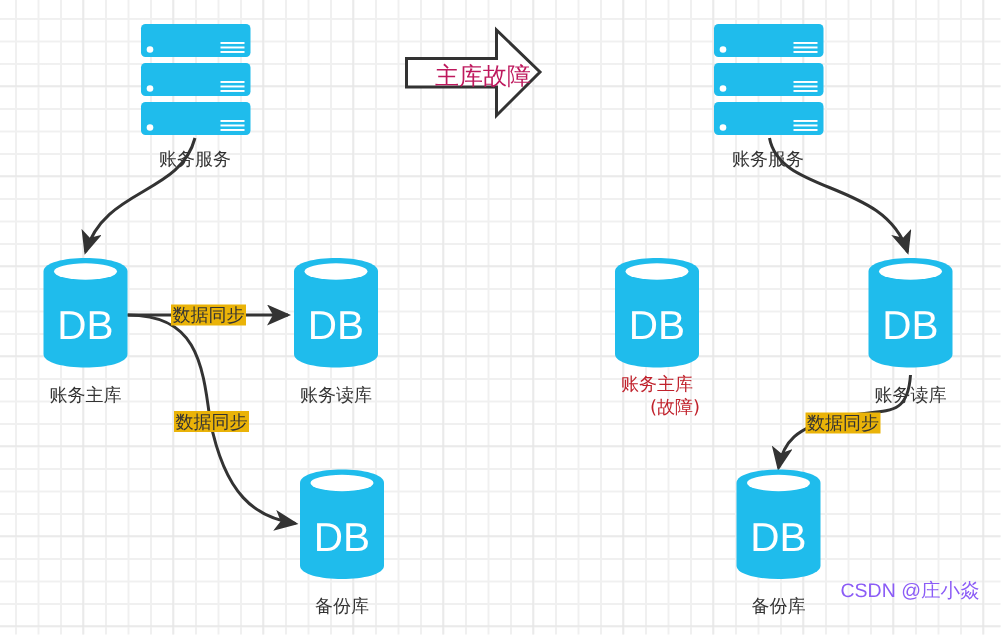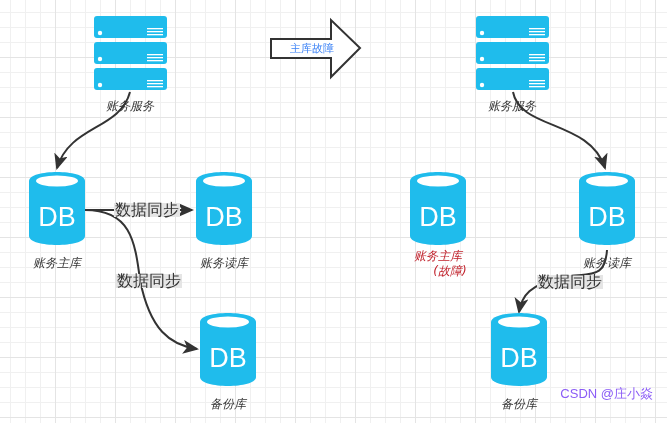--- a/index.html
+++ b/index.html
@@ -8,25 +8,25 @@
   .grid{position:absolute;left:0;top:0;width:667px;height:423px;
     background-color:#ffffff;
     background-image:
       linear-gradient(#e4e4e4 1px, transparent 1px),
       linear-gradient(90deg,#e4e4e4 1px, transparent 1px),
       linear-gradient(#f0f0f0 1px, transparent 1px),
       linear-gradient(90deg,#f0f0f0 1px, transparent 1px);
     background-size:60px 60px,60px 60px,15px 15px,15px 15px;
     background-position:-5px -3px,-5px -3px,-5px -3px,-5px -3px;}
   svg.canvas{position:absolute;left:0;top:0;}
-  .lbl{position:absolute;font-size:12px;color:#333;white-space:nowrap;text-align:center;line-height:14px;font-style:italic;}
+  .lbl{position:absolute;font-size:12px;color:#333;white-space:nowrap;text-align:center;line-height:14px;}
   .lbl.fail{color:#c0212b;}
-  .edge-lbl{position:absolute;font-size:16px;color:#333;white-space:nowrap;background:#e5e5e5;padding:0 1px;line-height:14px;}
+  .edge-lbl{position:absolute;font-size:12px;color:#333;white-space:nowrap;background:#eab308;padding:0 1px;line-height:14px;}
   .watermark{position:absolute;right:14px;bottom:20px;font-size:13px;color:#8b5cf6;font-family:"Liberation Sans",sans-serif;}
-  .arrow-lbl{position:absolute;font-size:11px;color:#3b82f6;white-space:nowrap;}
+  .arrow-lbl{position:absolute;font-size:16px;color:#be185d;white-space:nowrap;}
 </style>
 </head>
 <body>
 
 <div class="grid"></div>
 
 <svg class="canvas" width="667" height="423" viewBox="0 0 667 423">
   <defs>
     <marker id="ah" markerWidth="10" markerHeight="10" refX="8" refY="5" orient="auto" markerUnits="userSpaceOnUse">
       <path d="M0,0 L10,5 L0,10 L3,5 Z" fill="#333"></path>

